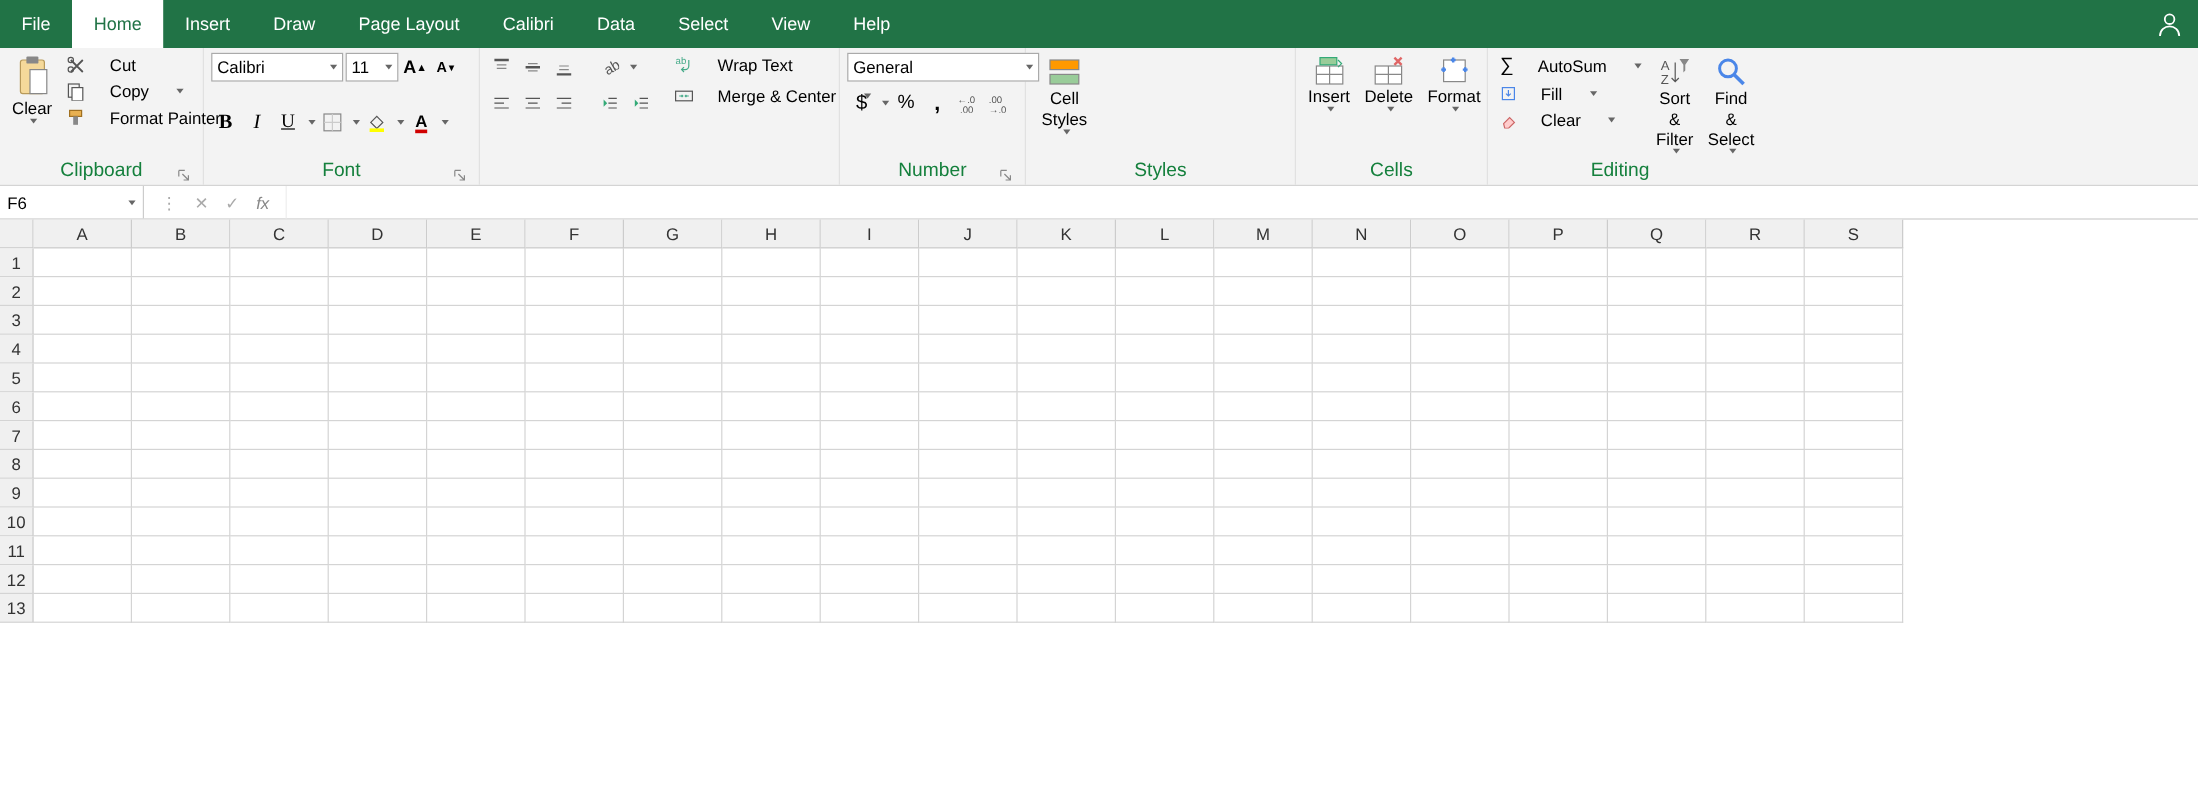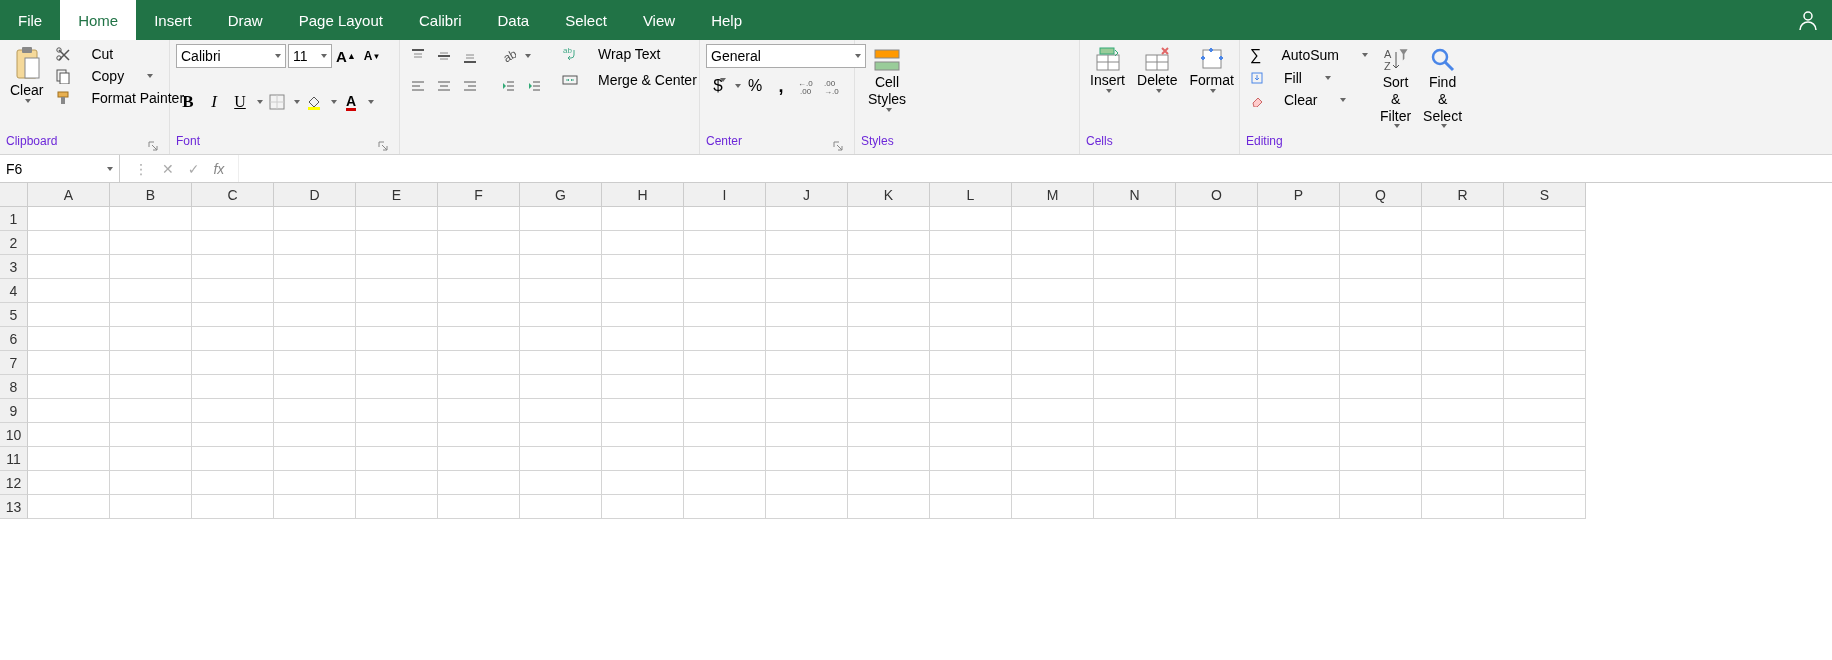--- a/index.html
+++ b/index.html
@@ -10,21 +10,21 @@
 .tab { padding: 0 18px; display: flex; align-items: center; cursor: pointer; font-size: 15px; }
 .tab.active { background: #fff; color: #217346; }
 .tell-me { display: flex; align-items: center; padding-left: 18px; gap: 6px; font-size: 15px; }
 .tell-me svg { width: 16px; height: 16px; }
 .user-icon { position: absolute; right: 14px; top: 10px; }
 
 
 .ribbon { height: 115px; background: #f3f3f3; border-bottom: 1px solid #d4d4d4; display: flex; }
 .group { border-right: 1px solid #e1e1e1; display: flex; flex-direction: column; padding: 4px 6px 0 6px; }
 .group-body { flex: 1; display: flex; align-items: flex-start; gap: 4px; }
-.group-label { height: 20px; text-align: left; font-size: 12px; color: #6d28d9; position: relative; }
+.group-label { height: 20px; text-align: center; font-size: 16px; color: #15803d; position: relative; }
 .dlg { position: absolute; right: 4px; bottom: 2px; width: 12px; height: 12px; }
 .col { display: flex; flex-direction: column; gap: 2px; }
 .row { display: flex; align-items: center; gap: 2px; }
 .btn { display: flex; align-items: center; gap: 20px; padding: 2px 4px; cursor: pointer; white-space: nowrap; text-align: center; }
 .vbtn { display: flex; flex-direction: column; align-items: center; text-align: center; padding: 2px 4px; cursor: pointer; font-size: 14px; line-height: 1.2; }
 .dd { width: 0; height: 0; border-left: 3px solid transparent; border-right: 3px solid transparent; border-top: 4px solid #666; margin-left: 3px; display: inline-block; }
 .combo { height: 24px; border: 1px solid #aaa; background: #fff; display: flex; align-items: center; padding: 0 4px; font-size: 14px; }
 .combo .dd { margin-left: auto; }
 .iconbtn { width: 24px; height: 24px; display: flex; align-items: center; justify-content: center; cursor: pointer; }
 
@@ -274,21 +274,21 @@
             </svg>
           </div>
         <div class="iconbtn">
             <svg width="18" height="16">
               <text x="0" y="8" font-size="8" fill="#555">.00</text>
               <text x="0" y="16" font-size="8" fill="#555">→.0</text>
             </svg>
           </div>
       </div>
     </div>
-    <div class="group-label"><span>Center</span>
+    <div class="group-label"><span>Number</span>
       <svg class="dlg" viewBox="0 0 12 12">
           <path d="M2 2h5M2 2v5M5 5l5 5M10 6v4h-4" fill="none" stroke="#888"></path>
         </svg>
     </div>
   </div>
 
   <div class="group" style="width:225px">
     <div class="group-body">
       <div class="vbtn" style="width:52px">
         <svg width="28" height="28">

